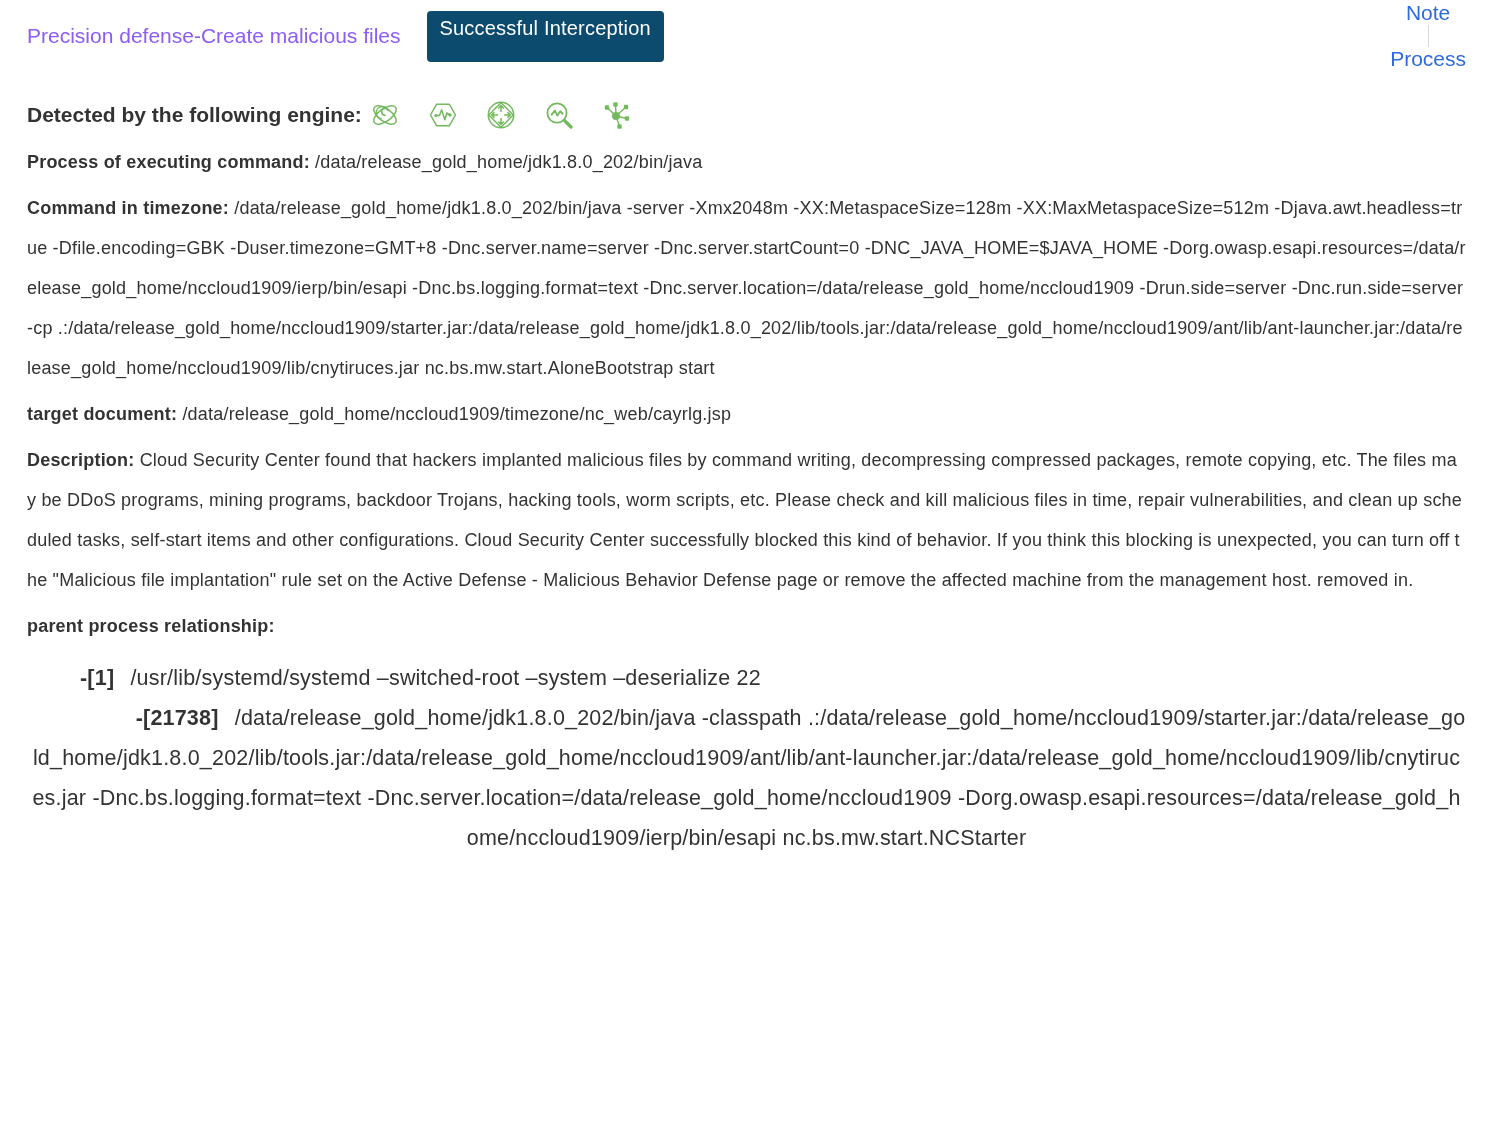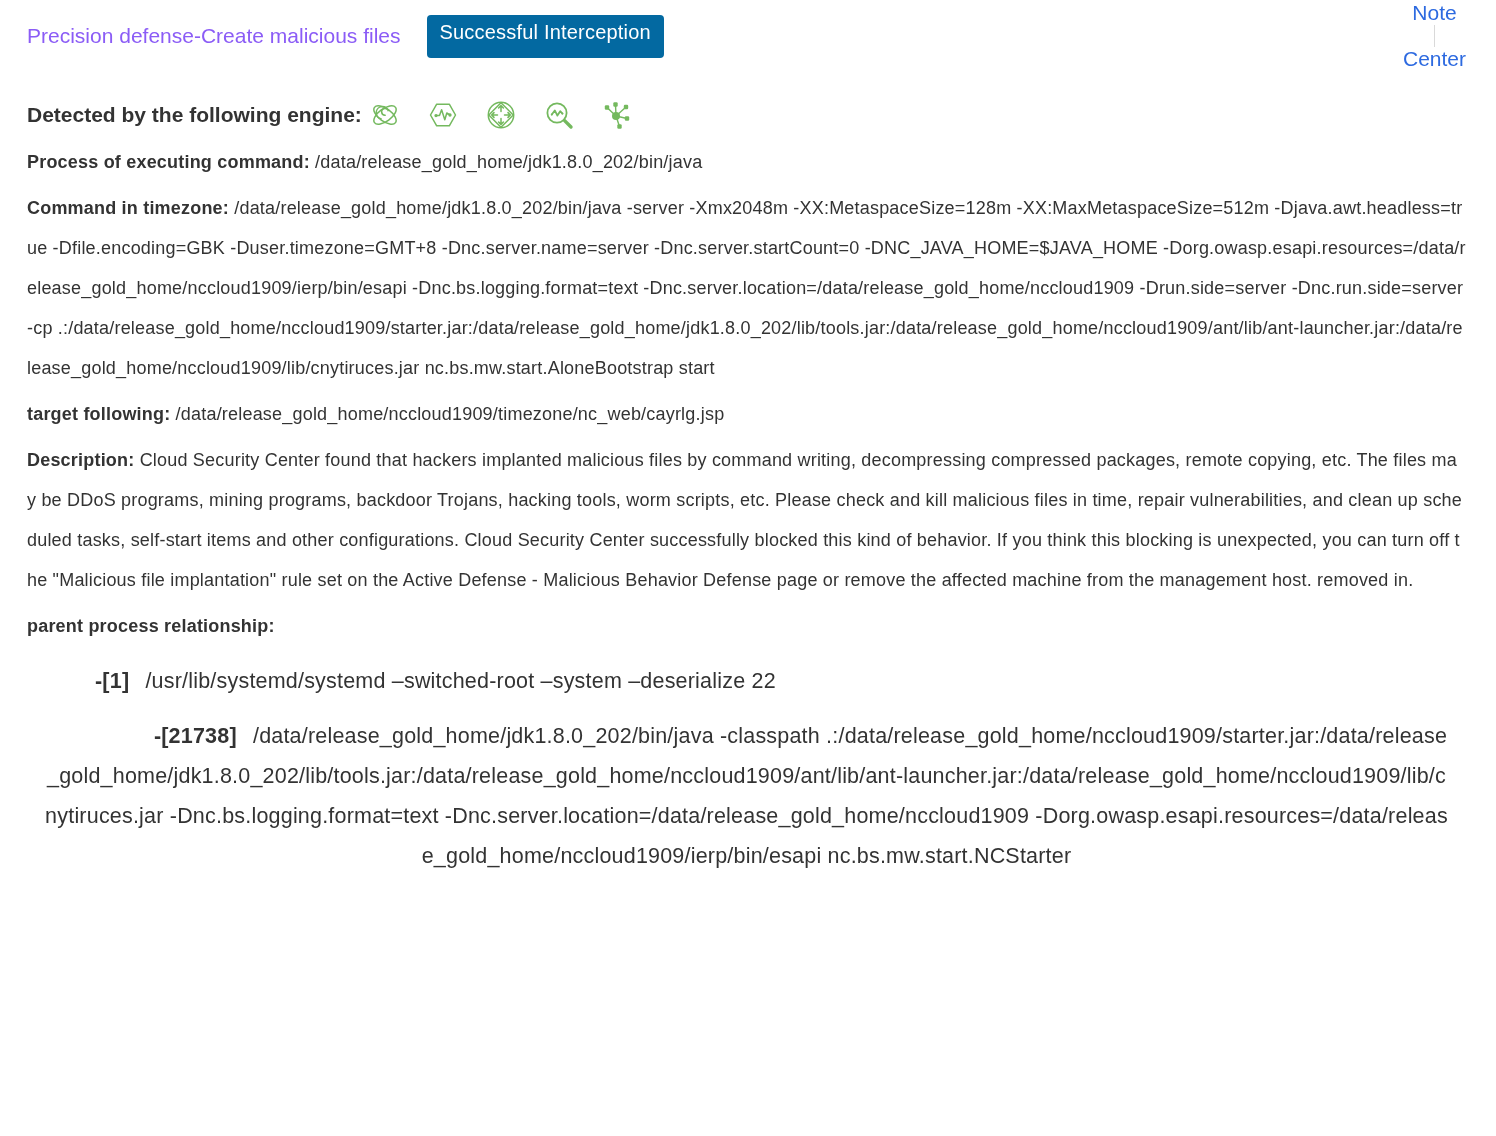--- a/index.html
+++ b/index.html
@@ -9,22 +9,22 @@
     background: #ffffff; color: #333333;
     font-family: "Liberation Sans", "DejaVu Sans", sans-serif;
   }
   .page { padding: 18px 30px 0 27px; }
 
   
   .header-row { display: flex; align-items: center; justify-content: space-between; height: 36px; margin-bottom: 44px; }
   .header-left { display: flex; align-items: center; }
   .title { font-size: 21px; color: #8b5cf6; }
   .badge {
-    margin-left: 26px; background: #0369a1; color: #fff;
-    font-size: 20px; line-height: 1; padding: 7px 13px 16px; border-radius: 4px;
+    margin-left: 26px; background: #0c4a6e; color: #fff;
+    font-size: 20px; line-height: 1; padding: 7px 13px 24px; border-radius: 4px;
     letter-spacing: 0.2px; white-space: nowrap;
   }
   .header-actions { display: flex; align-items: center; font-size: 21px; flex-direction: column; }
   .hlink { color: #2d6ae0; text-decoration: none; cursor: pointer; }
   .vdiv { width: 1px; height: 22px; background: #d9d9d9; margin: 0 15px; }
 
   
   .engine-row { display: flex; align-items: center; height: 34px; margin: 0 0 10px 0; }
   .engine-icons { display: inline-flex; align-items: center; gap: 28px; margin-left: 8px; }
   .engine-icons .eicon { display: inline-flex; }
@@ -34,41 +34,41 @@
   .b { font-weight: 700; }
   p.field {
     font-size: 18px; line-height: 40px; margin: 6px 0;
     letter-spacing: 0.2px;
   }
   .break { word-break: break-all; }
 
   
   .tree { margin-top: 12px; }
   .tree p {
-    font-size: 21.5px; line-height: 40px; margin: 15px;
+    font-size: 21.5px; line-height: 40px; margin: 0;
     letter-spacing: 0.2px; word-break: break-all;
   }
   .indent1 { text-indent: 53px; }
   .indent2 { text-indent: 108px; text-align: center; }
   .prefix { font-weight: 700; margin-right: 10px; }
 </style>
 </head>
 <body>
 
 <div class="page">
 
   <div class="header-row">
     <div class="header-left">
       <span class="title">Precision defense-Create malicious files</span>
       <span class="badge">Successful Interception</span>
     </div>
     <div class="header-actions">
       <a class="hlink">Note</a>
       <span class="vdiv"></span>
-      <a class="hlink">Center</a>
+      <a class="hlink">Process</a>
     </div>
   </div>
 
   <div class="engine-row">
     <span class="b" style="font-size:21px">Detected by the following engine:</span>
     <span class="engine-icons">
       <span class="eicon">
         <svg width="30" height="30" viewBox="0 0 30 30" fill="none" stroke="#74b95e" stroke-width="1.5" stroke-linecap="round">
           <ellipse cx="15" cy="15" rx="13" ry="6.3" transform="rotate(-36 15 15)"></ellipse>
           <ellipse cx="15" cy="15" rx="13" ry="6.3" transform="rotate(36 15 15)"></ellipse>
@@ -125,21 +125,21 @@
     <span>/data/release_gold_home/jdk1.8.0_202/bin/java</span>
   </p>
 
 
   <p class="field break">
     <span class="b">Command in timezone:</span>
     <span>/data/release_gold_home/jdk1.8.0_202/bin/java -server -Xmx2048m -XX:MetaspaceSize=128m -XX:MaxMetaspaceSize=512m -Djava.awt.headless=true -Dfile.encoding=GBK -Duser.timezone=GMT+8 -Dnc.server.name=server -Dnc.server.startCount=0 -DNC_JAVA_HOME=$JAVA_HOME -Dorg.owasp.esapi.resources=/data/release_gold_home/nccloud1909/ierp/bin/esapi -Dnc.bs.logging.format=text -Dnc.server.location=/data/release_gold_home/nccloud1909 -Drun.side=server -Dnc.run.side=server -cp .:/data/release_gold_home/nccloud1909/starter.jar:/data/release_gold_home/jdk1.8.0_202/lib/tools.jar:/data/release_gold_home/nccloud1909/ant/lib/ant-launcher.jar:/data/release_gold_home/nccloud1909/lib/cnytiruces.jar nc.bs.mw.start.AloneBootstrap start</span>
   </p>
 
   <p class="field break">
-    <span class="b">target following:</span>
+    <span class="b">target document:</span>
     <span>/data/release_gold_home/nccloud1909/timezone/nc_web/cayrlg.jsp</span>
   </p>
 
   <p class="field break">
     <span class="b">Description:</span>
     <span>Cloud Security Center found that hackers implanted malicious files by command writing, decompressing compressed packages, remote copying, etc. The files may be DDoS programs, mining programs, backdoor Trojans, hacking tools, worm scripts, etc. Please check and kill malicious files in time, repair vulnerabilities, and clean up scheduled tasks, self-start items and other configurations. Cloud Security Center successfully blocked this kind of behavior. If you think this blocking is unexpected, you can turn off the "Malicious file implantation" rule set on the Active Defense - Malicious Behavior Defense page or remove the affected machine from the management host. removed in.</span>
   </p>
 
   <p class="field">
     <span class="b">parent process relationship:</span>

